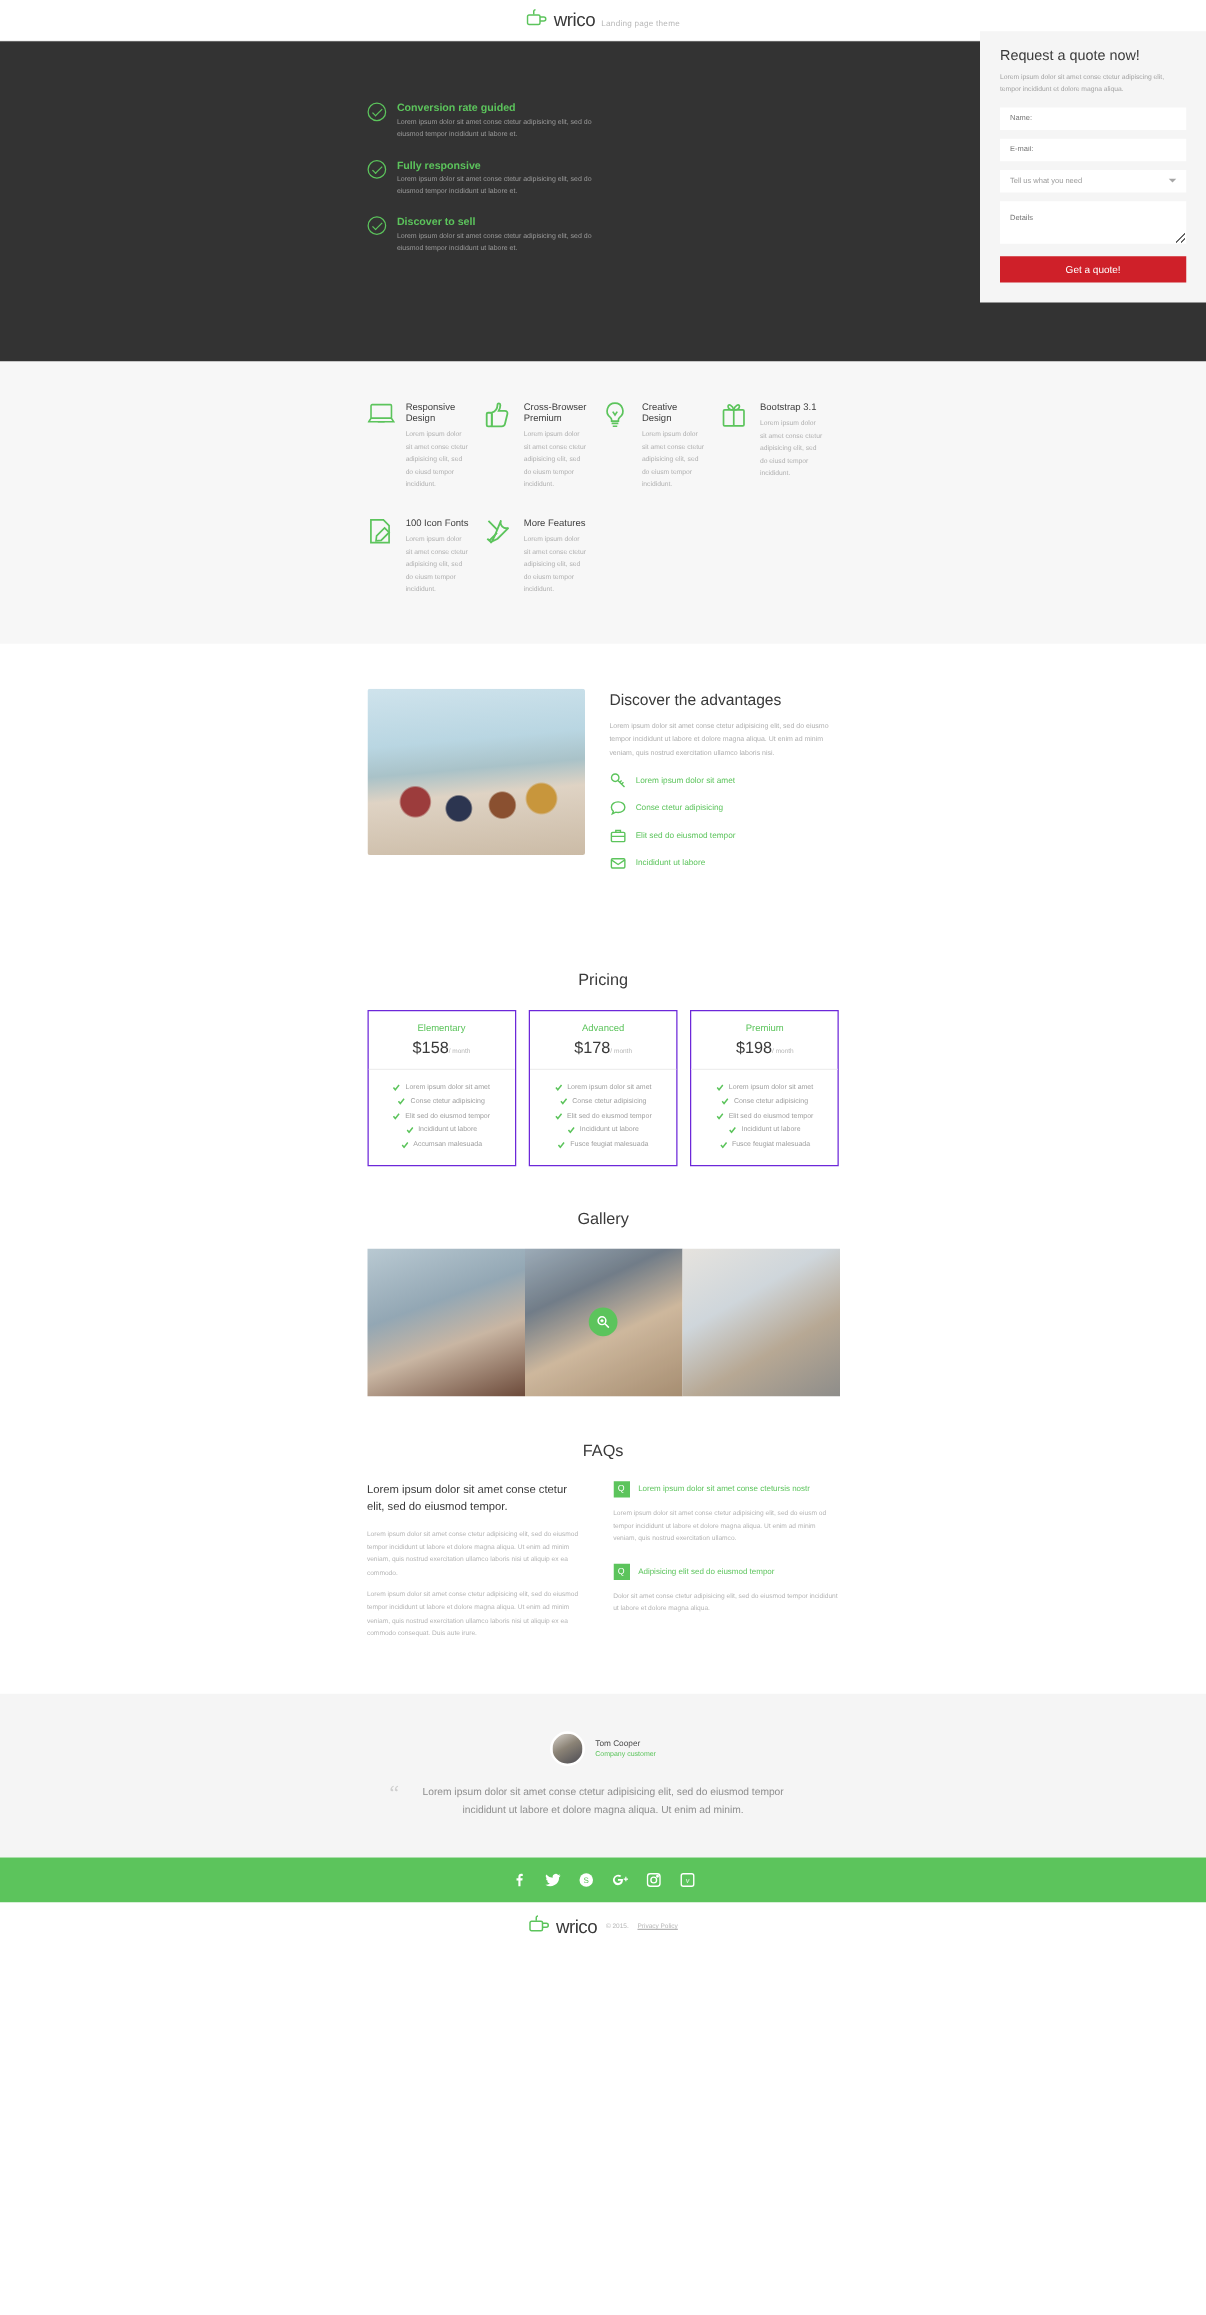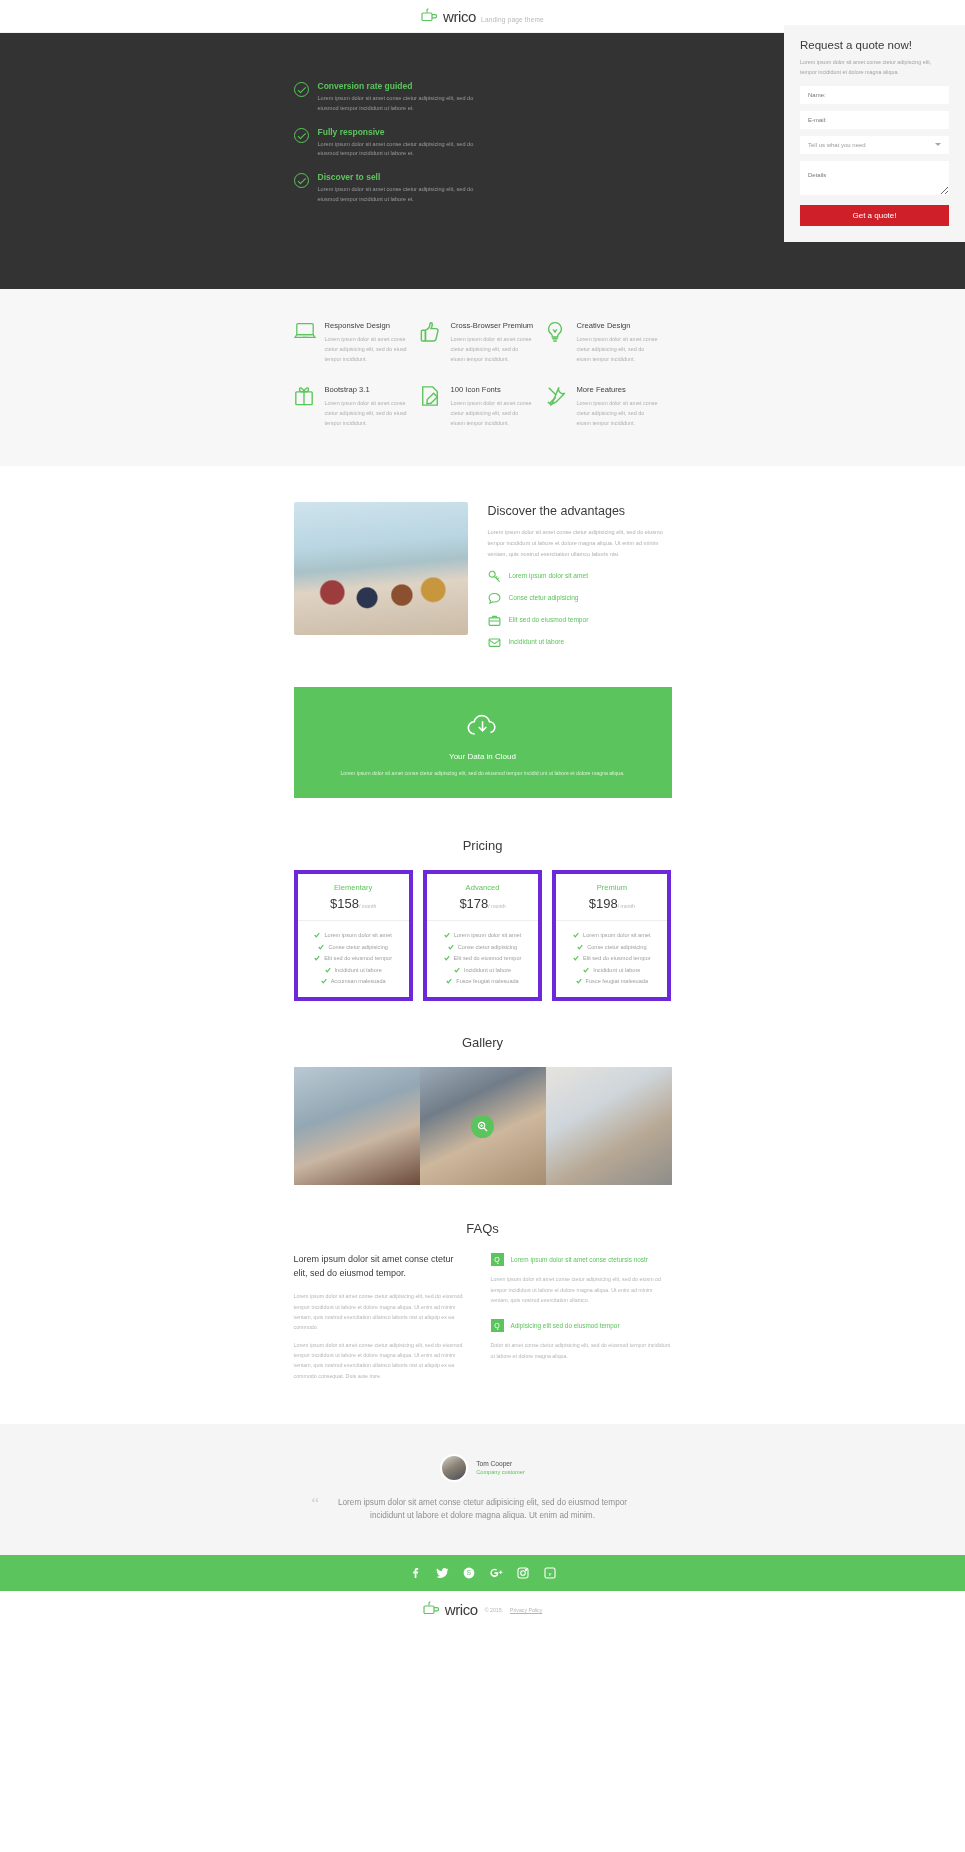--- a/index.html
+++ b/index.html
@@ -64,21 +64,21 @@
   }
   .textarea { height: 34px; padding-top: 5px; }
   .btn-quote {
     width: 100%; height: 21px; background: #cf2029; color: #fff; border: none;
     font-size: 8px; font-family: "Liberation Sans", sans-serif; cursor: pointer;
     margin-top: 3px;
   }
 
   
   .features { background: #f7f7f7; padding: 32px 0 38px; }
-  .feat-grid { display: grid; grid-template-columns: repeat(3, 1fr); row-gap: 21px; column-gap: 0; }
+  .feat-grid { display: grid; grid-template-columns: repeat(4, 1fr); row-gap: 21px; column-gap: 0; }
   .feat { display: flex; gap: 9px; padding-right: 12px; }
   .feat-ico { flex: 0 0 auto; width: 22px; height: 24px; color: #5cc45c; }
   .feat-title { font-size: 7.6px; color: #3e3e3e; font-weight: 400; margin-bottom: 4px; }
   .feat-text { font-size: 5.4px; color: #b0b0b0; line-height: 1.85; }
 
   
   .adv { padding: 36px 0 30px; }
   .adv-inner { display: flex; gap: 20px; }
   .adv-img {
     width: 174px; height: 133px; flex: 0 0 auto; border-radius: 2px;
@@ -109,21 +109,21 @@
   .promo-col.green .promo-text { color: #d6f0d6; }
   .promo-col.dark .promo-title { color: #fff; }
   .promo-col.dark .promo-text { color: #9a9a9a; }
   .promo-col.light .promo-title { color: #3e3e3e; }
   .promo-col.light .promo-text { color: #b0b0b0; }
 
   
   .section-h2 { font-size: 13px; color: #3a3a3a; font-weight: 400; text-align: center; margin-bottom: 17px; }
   .pricing { padding: 0 0 34px; }
   .price-grid { display: flex; gap: 10px; }
-  .price-card { flex: 1; border: 4px solid #6d28d9; background: #fff; }
+  .price-card { flex: 1; border: 1px solid #6d28d9; background: #fff; }
   .price-head { text-align: center; padding: 9px 0 8px; border-bottom: 1px solid #eee; }
   .price-name { font-size: 7.6px; color: #5cc45c; margin-bottom: 2px; }
   .price-amt { font-size: 13px; color: #3a3a3a; }
   .price-per { font-size: 5.2px; color: #b5b5b5; }
   .price-body { padding: 11px 9px 13px; }
   .price-li { display: flex; align-items: center; justify-content: center; gap: 4px; margin-bottom: 5.5px; }
   .price-li:last-child { margin-bottom: 0; }
   .chk { width: 6px; height: 6px; flex: 0 0 auto; color: #5cc45c; }
   .price-li span { font-size: 5.6px; color: #9e9e9e; }
 
@@ -374,30 +374,20 @@
                 </svg>
             </span>
             <span class="adv-label">Incididunt ut labore</span>
           </div>
         </div>
       </div>
     </div>
   </div>
 
   <div class="promo">
-    <div class="promo-col green">
-      <div class="promo-ico">
-        <svg width="34" height="26" viewBox="0 0 36 28" fill="none" stroke="#ffffff" stroke-width="1.7">
-          <path d="M9 22.5a6.5 6.5 0 0 1-.6-13A8.5 8.5 0 0 1 25 9.5a5.8 5.8 0 0 1 1 11.5"></path>
-          <path d="M17.5 9v10M13.5 15l4 4.2 4-4.2"></path>
-          </svg>
-      </div>
-      <div class="promo-title">Your Data in Cloud</div>
-      <div class="promo-text">Lorem ipsum dolor sit amet conse ctetur adipiscing elit, sed do eiusmod tempor incidid unt ut labore et dolore magna aliqua.</div>
-    </div>
   </div>
 
   <div class="pricing">
     <div class="container">
       <div class="section-h2">Pricing</div>
       <div class="price-grid">
 
         <div class="price-card">
           <div class="price-head">
             <div class="price-name">Elementary</div>

